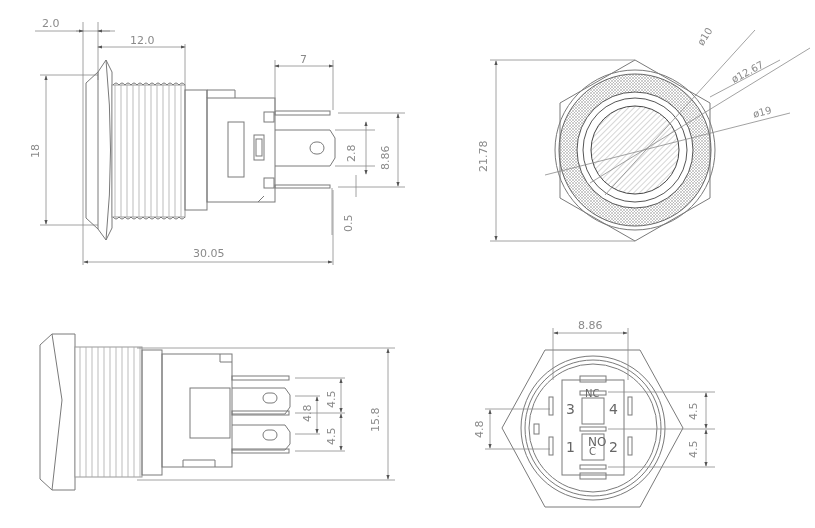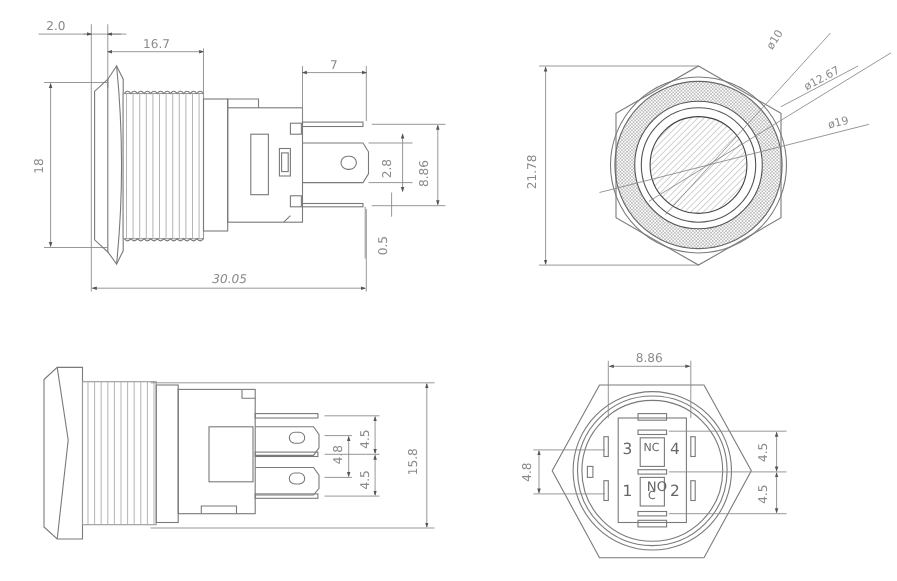--- a/index.html
+++ b/index.html
@@ -165,42 +165,42 @@
     <line class="dim" x1="490" y1="410" x2="490" y2="448" marker-start="url(#al)" marker-end="url(#ar)"></line>
     <line class="dim" x1="608" y1="392" x2="715" y2="392"></line>
     <line class="dim" x1="608" y1="429" x2="715" y2="429"></line>
     <line class="dim" x1="608" y1="467" x2="715" y2="467"></line>
     <line class="dim" x1="706" y1="393" x2="706" y2="428" marker-start="url(#al)" marker-end="url(#ar)"></line>
     <line class="dim" x1="706" y1="430" x2="706" y2="466" marker-start="url(#al)" marker-end="url(#ar)"></line>
   </g>
 </svg>
 
 <div class="lbl" style="left:42px;top:18px;">2.0</div>
-<div class="lbl" style="left:130px;top:35px;">16.7</div>
+<div class="lbl" style="left:130px;top:35px;">12.0</div>
 <div class="lbl" style="left:300px;top:54px;">7</div>
 <div class="lbl rot" style="left:30px;top:158px;transform:rotate(-90deg);">18</div>
 <div class="lbl rot" style="left:346px;top:162px;transform:rotate(-90deg);">2.8</div>
 <div class="lbl rot" style="left:380px;top:170px;transform:rotate(-90deg);">8.86</div>
 <div class="lbl rot" style="left:343px;top:232px;transform:rotate(-90deg);">0.5</div>
-<div class="lbl" style="left:193px;top:248px;font-style:italic;">30.05</div>
+<div class="lbl" style="left:193px;top:248px;">30.05</div>
 
 <div class="lbl rot" style="left:478px;top:172px;transform:rotate(-90deg);">21.78</div>
 <div class="lbl rot" style="left:696px;top:42px;transform:rotate(-58deg);font-size:10px;">ø10</div>
 <div class="lbl rot" style="left:730px;top:76px;transform:rotate(-28deg);font-size:10px;">ø12.67</div>
 <div class="lbl rot" style="left:752px;top:110px;transform:rotate(-14deg);font-size:10px;">ø19</div>
 
 <div class="lbl rot" style="left:326px;top:408px;transform:rotate(-90deg);">4.5</div>
 <div class="lbl rot" style="left:326px;top:445px;transform:rotate(-90deg);">4.5</div>
 <div class="lbl rot" style="left:302px;top:422px;transform:rotate(-90deg);">4.8</div>
 <div class="lbl rot" style="left:370px;top:432px;transform:rotate(-90deg);">15.8</div>
 
 <div class="lbl" style="left:578px;top:320px;">8.86</div>
 <div class="lbl rot" style="left:474px;top:438px;transform:rotate(-90deg);">4.8</div>
 <div class="lbl rot" style="left:688px;top:420px;transform:rotate(-90deg);">4.5</div>
 <div class="lbl rot" style="left:688px;top:458px;transform:rotate(-90deg);">4.5</div>
 
 <div class="pin" style="left:566px;top:402px;font-size:14px;">3</div>
 <div class="pin" style="left:609px;top:402px;font-size:14px;">4</div>
 <div class="pin" style="left:566px;top:440px;font-size:14px;">1</div>
 <div class="pin" style="left:609px;top:440px;font-size:14px;">2</div>
-<div class="pin" style="left:585px;top:403px;font-size:10px;">NC</div>
+<div class="pin" style="left:585px;top:389px;font-size:10px;">NC</div>
 <div class="pin" style="left:588px;top:436px;font-size:12px;">NO</div>
 <div class="pin" style="left:589px;top:447px;font-size:10px;">C</div>
 
 </body></html>

